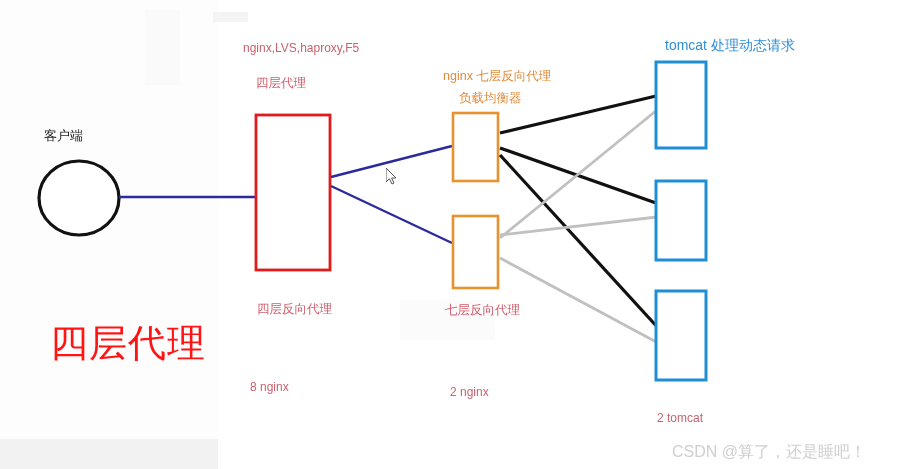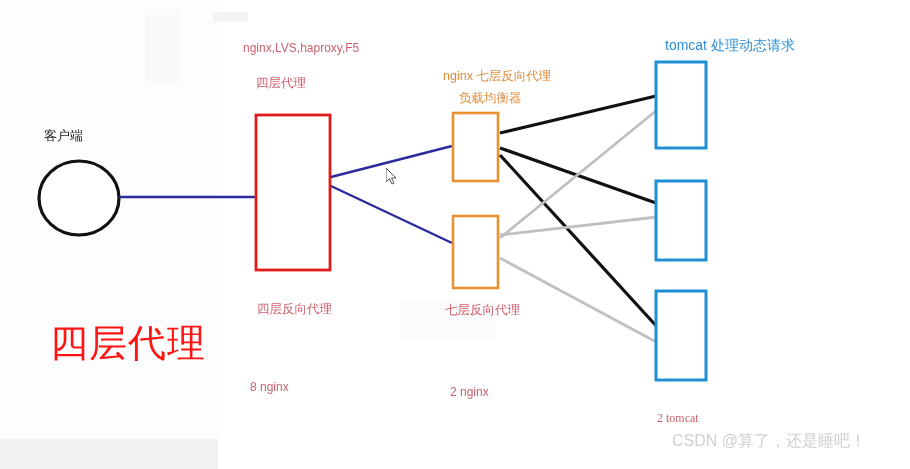--- a/index.html
+++ b/index.html
@@ -150,23 +150,23 @@
   <div class="lbl lbl-orange" style="left:443px; top:69px;">nginx 七层反向代理</div>
 
   <div class="lbl lbl-orange" style="left:459px; top:91px;">负载均衡器</div>
 
   <div class="lbl lbl-pink-cjk" style="left:445px; top:303px;">七层反向代理</div>
 
   <div class="lbl lbl-pink" style="left:450px; top:385px;">2 nginx</div>
 
   <div class="lbl lbl-blue" style="left:665px; top:37px;">tomcat 处理动态请求</div>
 
-  <div class="lbl lbl-pink" style="left:657px; top:411px;font-family:Liberation Serif, serif;">2 tomcat</div>
+  <div class="lbl lbl-pink" style="left:657px; top:411px;">2 tomcat</div>
 
   <div class="big-red" style="left:50px; top:318px;">四层代理</div>
 
-  <div class="watermark" style="left:672px; top:431px;text-align:center;">CSDN @算了，还是睡吧！</div>
+  <div class="watermark" style="left:672px; top:442px;text-align:center;">CSDN @算了，还是睡吧！</div>
 
   <svg class="cursor" style="left:386px; top:168px;" viewBox="0 0 12 18">
     <polygon points="0,0 0,14 3.4,10.8 6,16 8,15 5.6,10 10,10" fill="#ffffff" stroke="#555555" stroke-width="1"></polygon>
   </svg>
 
 </div>
 
 </body></html>

